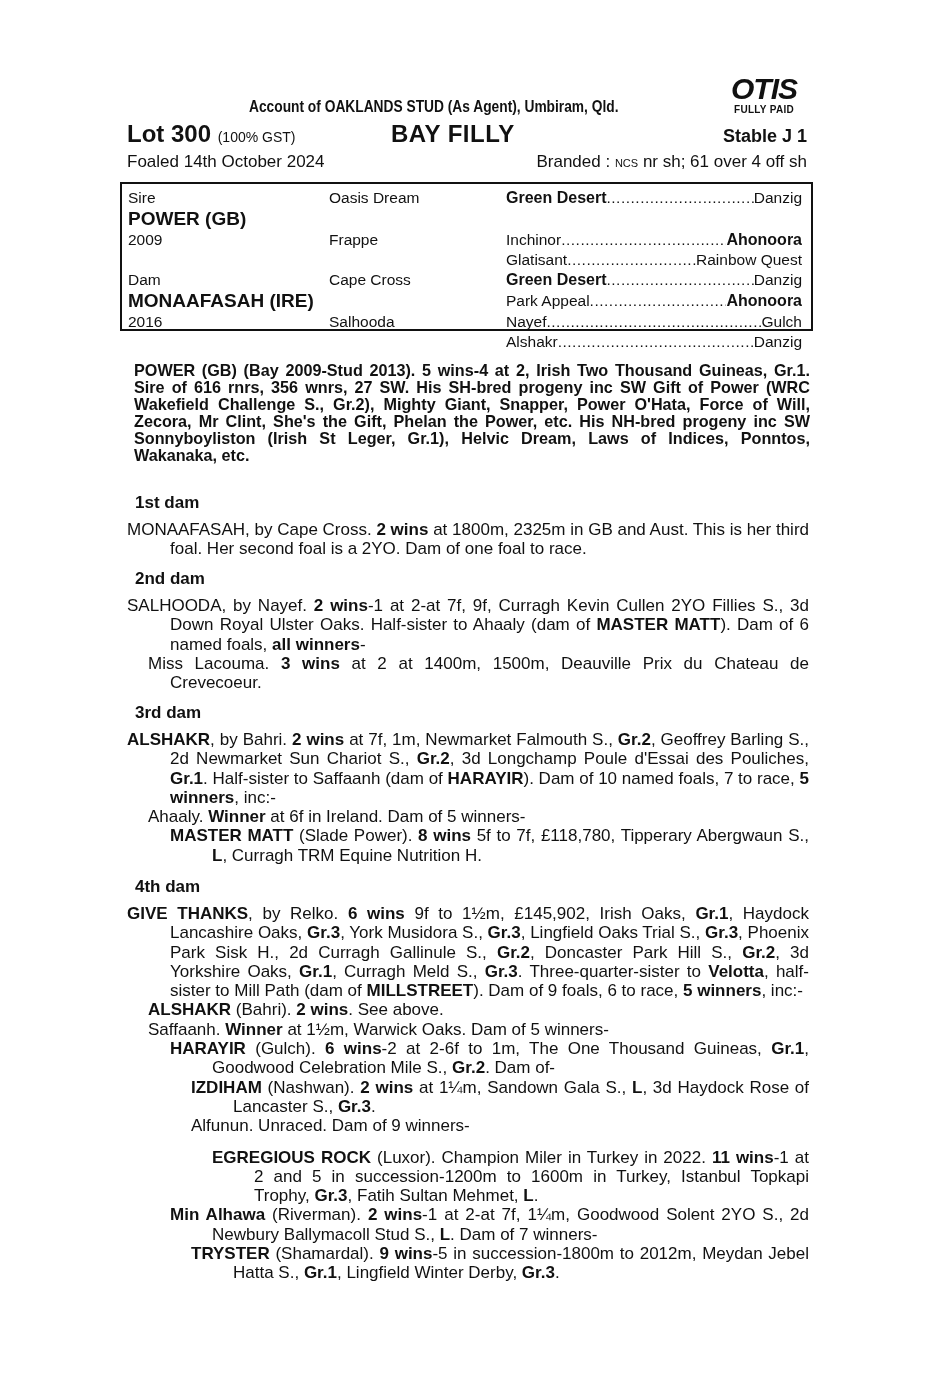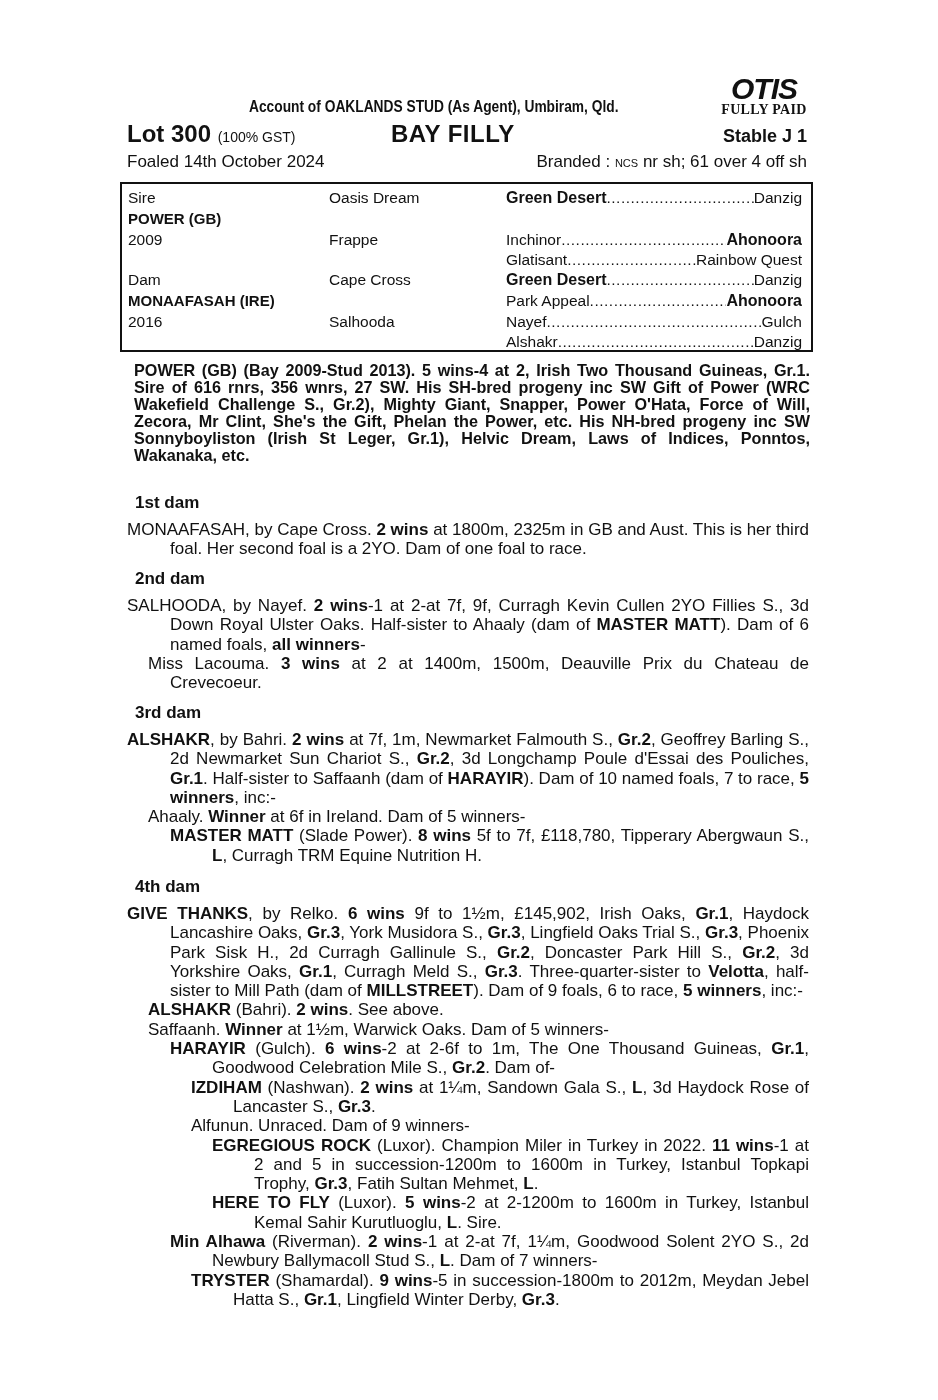--- a/index.html
+++ b/index.html
@@ -1,56 +1,56 @@
 <!DOCTYPE html>
 <html><head>
 <meta charset="utf-8">
 <style>
   html, body { margin:0; padding:0; background:#ffffff; }
   body { width:938px; height:1400px; position:relative; color:#111; font-family:"Liberation Sans", sans-serif; overflow:hidden; }
   .page { position:absolute; left:127px; top:0; width:682px; }
 
   .logo { position:absolute; left:594px; top:74px; width:86px; text-align:center; }
   .logo .otis { font-family:"Liberation Sans", sans-serif; font-weight:900; font-size:30px; letter-spacing:-1px; line-height:30px; font-style:italic; }
-  .logo .paid { font-weight:700; font-size:14px; line-height:12px; letter-spacing:0.3px;font-family:Liberation Serif, serif; }
+  .logo .paid { font-weight:700; font-size:10px; line-height:12px; letter-spacing:0.3px; }
 
   .account { position:absolute; left:122px; top:98px; font-weight:700; font-size:16px; transform:scaleX(0.86); transform-origin:left top; white-space:nowrap; }
 
   .lot-row { position:absolute; left:0; top:120px; width:682px; height:30px; }
   .lot { position:absolute; left:0; top:0; font-weight:900; font-size:24px; }
   .lot .gst { font-weight:400; font-size:14px; }
   .sex { position:absolute; left:264px; top:0; font-weight:900; font-size:24px; letter-spacing:0.5px; }
   .stable { position:absolute; right:2px; top:6px; font-weight:900; font-size:18px; }
 
   .foaled-row { position:absolute; left:0; top:152px; width:682px; font-size:17px; }
   .foaled { position:absolute; left:0; top:0; }
   .branded { position:absolute; right:2px; top:0; white-space:nowrap; }
   .branded .ncs { font-size:11px; }
 
-  .pedigree { position:absolute; left:-7px; top:182px; width:693px; height:170px; border:2px solid #111; box-sizing:border-box; font-size:15.5px; }
+  .pedigree { position:absolute; left:-7px; top:182px; width:693px; height:149px; border:2px solid #111; box-sizing:border-box; font-size:15.5px; }
   .pcell { position:absolute; white-space:nowrap; line-height:20px; }
-  .pcell.bold { font-weight:900; font-size:15px; }
+  .pcell.bold { font-weight:900; font-size:19px; }
   .anc { position:absolute; left:384px; width:296px; display:flex; line-height:20px; white-space:nowrap; }
   .anc .a { flex:none; }
   .anc .dots { flex:1; overflow:hidden; }
   .anc .dots::after { content:"........................................................................................................................"; letter-spacing:0.5px; }
   .anc .b { flex:none; }
   .anc .bold { font-weight:900; font-size:16px; }
 
   .sire-para { position:absolute; left:7px; top:362px; width:676px; font-weight:900; font-size:16.2px; line-height:17px; text-align:justify; }
 
   .section { position:absolute; left:0; width:682px; font-size:17px; line-height:19.3px; }
   .section h3 { margin:8px; font-weight:900; font-size:17px; line-height:19px; }
   .entry { text-align:justify; }
   .entry b { font-weight:900; }
   .l0 { padding-left:43px; text-indent:-43px; }
   .l1 { padding-left:43px; text-indent:-22px; }
   .l2 { padding-left:85px; text-indent:-42px; }
   .l3 { padding-left:106px; text-indent:-42px; }
-  .l4 { padding-left:127px; text-indent:-42px; }
+  .l4 { padding-left:127px; text-indent:-42px;margin-top:12px; }
 </style>
 </head>
 <body>
 
 <div class="page">
 
   <div class="logo">
     <div class="otis">OTIS</div>
     <div class="paid">FULLY PAID</div>
   </div>
@@ -154,19 +154,18 @@
   <div class="section" style="top:869px">
     <h3>4th dam</h3>
     <div class="entries">
         <div class="entry l0"><b>GIVE THANKS</b>, by Relko. <b>6 wins</b> 9f to 1½m, £145,902, Irish Oaks, <b>Gr.1</b>, Haydock Lancashire Oaks, <b>Gr.3</b>, York Musidora S., <b>Gr.3</b>, Lingfield Oaks Trial S., <b>Gr.3</b>, Phoenix Park Sisk H., 2d Curragh Gallinule S., <b>Gr.2</b>, Doncaster Park Hill S., <b>Gr.2</b>, 3d Yorkshire Oaks, <b>Gr.1</b>, Curragh Meld S., <b>Gr.3</b>. Three-quarter-sister to <b>Velotta</b>, half-sister to Mill Path (dam of <b>MILLSTREET</b>). Dam of 9 foals, 6 to race, <b>5 winners</b>, inc:-</div>
         <div class="entry l1"><b>ALSHAKR</b> (Bahri). <b>2 wins</b>. See above.</div>
         <div class="entry l1">Saffaanh. <b>Winner</b> at 1½m, Warwick Oaks. Dam of 5 winners-</div>
         <div class="entry l2"><b>HARAYIR</b> (Gulch). <b>6 wins</b>-2 at 2-6f to 1m, The One Thousand Guineas, <b>Gr.1</b>, Goodwood Celebration Mile S., <b>Gr.2</b>. Dam of-</div>
         <div class="entry l3"><b>IZDIHAM</b> (Nashwan). <b>2 wins</b> at 1¼m, Sandown Gala S., <b>L</b>, 3d Haydock Rose of Lancaster S., <b>Gr.3</b>.</div>
         <div class="entry l3">Alfunun. Unraced. Dam of 9 winners-</div>
         <div class="entry l4"><b>EGREGIOUS ROCK</b> (Luxor). Champion Miler in Turkey in 2022. <b>11 wins</b>-1 at 2 and 5 in succession-1200m to 1600m in Turkey, Istanbul Topkapi Trophy, <b>Gr.3</b>, Fatih Sultan Mehmet, <b>L</b>.</div>
-        <div class="entry l4"><b>HERE TO FLY</b> (Luxor). <b>5 wins</b>-2 at 2-1200m to 1600m in Turkey, Istanbul Kemal Sahir Kurutluoglu, <b>L</b>. Sire.</div>
         <div class="entry l2"><b>Min Alhawa</b> (Riverman). <b>2 wins</b>-1 at 2-at 7f, 1¼m, Goodwood Solent 2YO S., 2d Newbury Ballymacoll Stud S., <b>L</b>. Dam of 7 winners-</div>
         <div class="entry l3"><b>TRYSTER</b> (Shamardal). <b>9 wins</b>-5 in succession-1800m to 2012m, Meydan Jebel Hatta S., <b>Gr.1</b>, Lingfield Winter Derby, <b>Gr.3</b>.</div>
       </div>
   </div>
 
 </div>
 
 </body></html>

